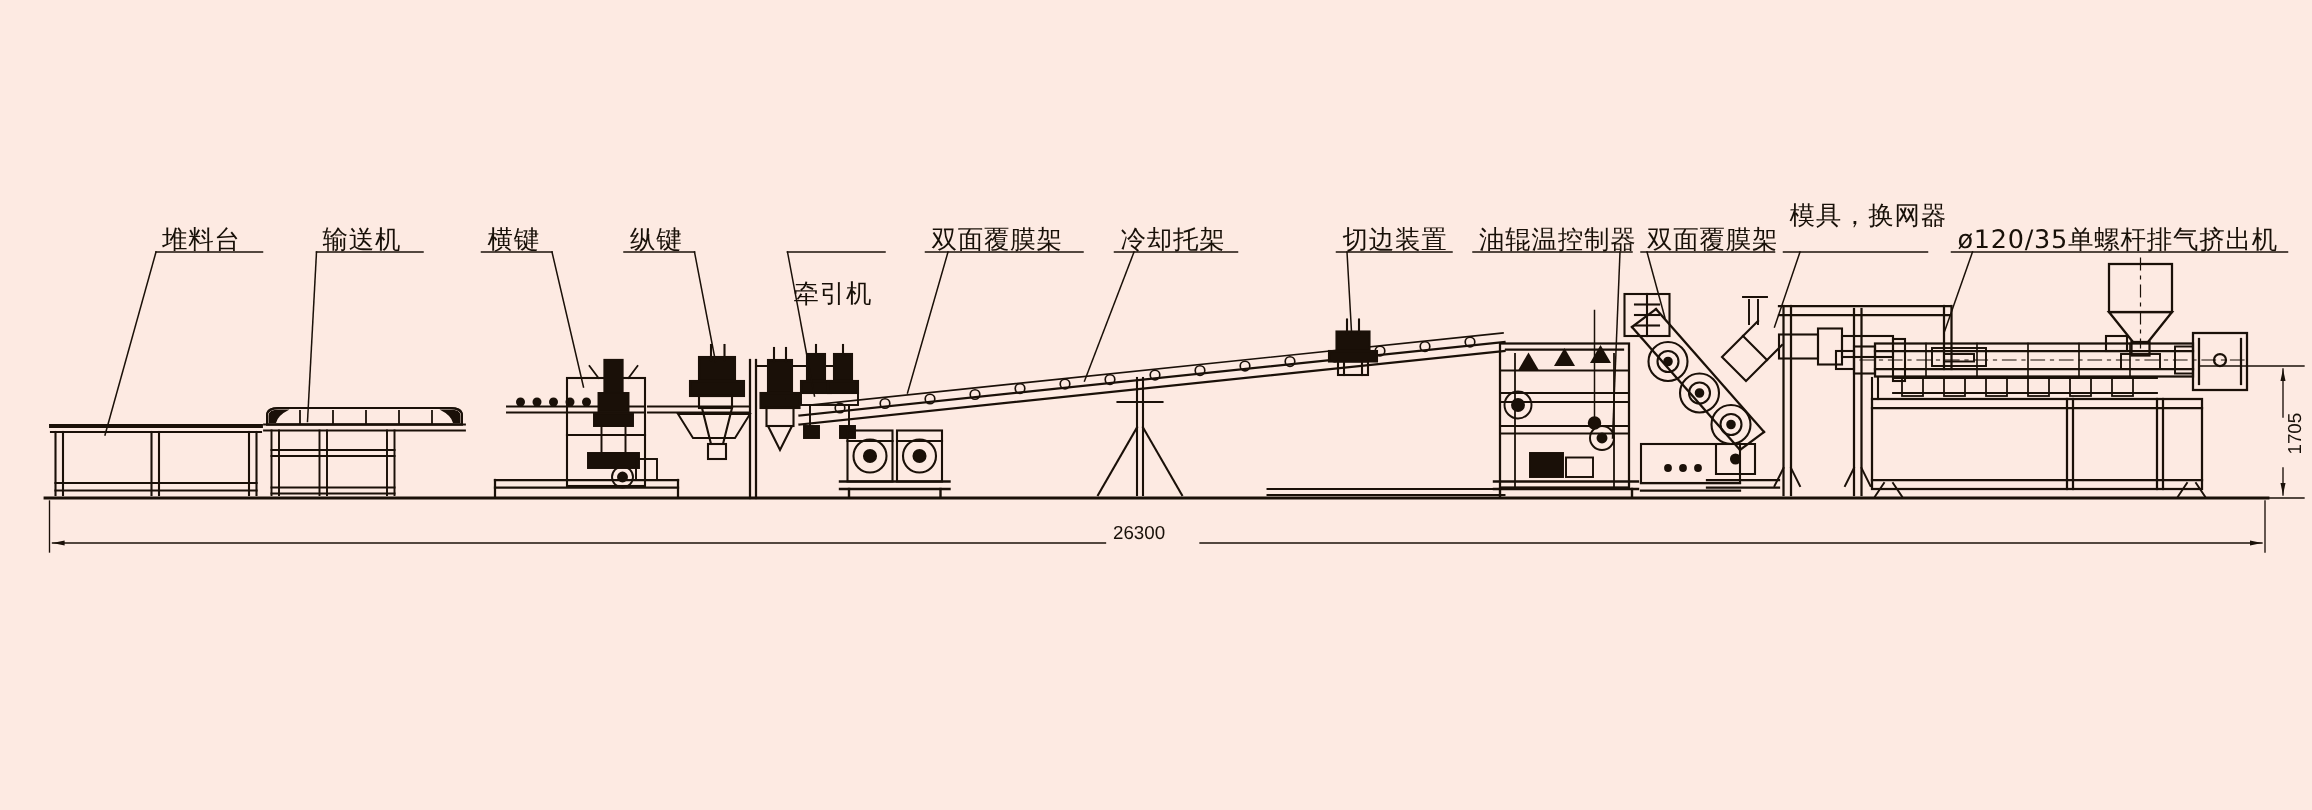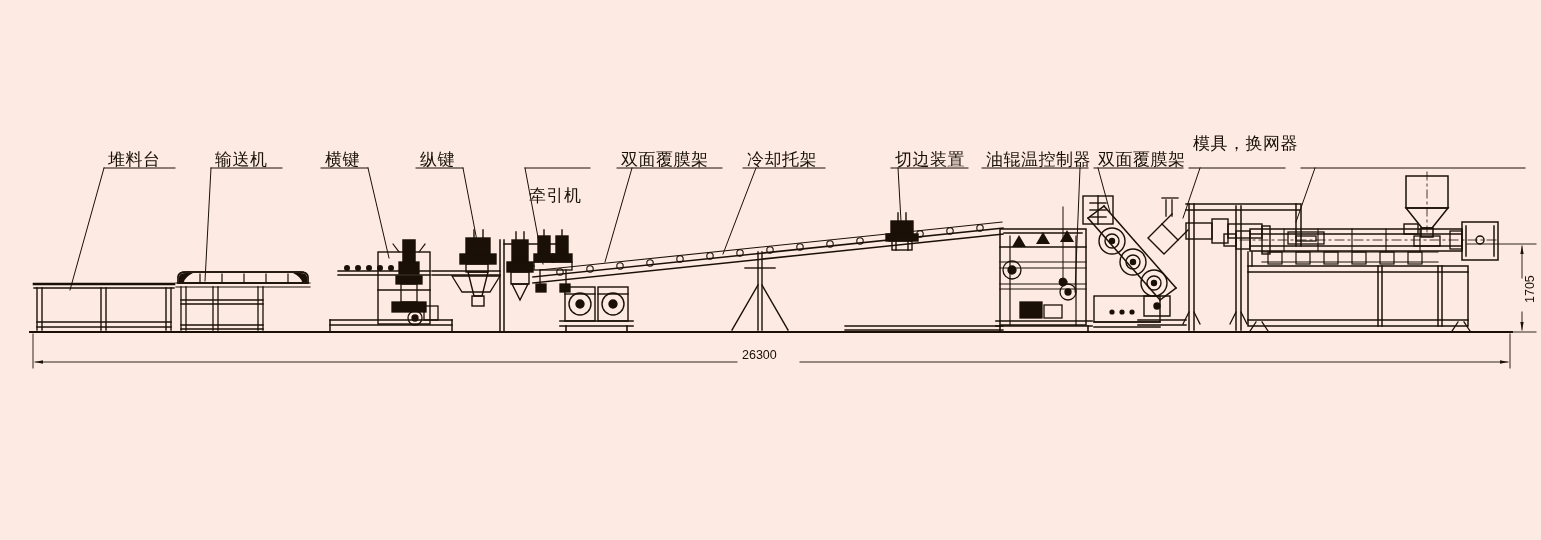--- a/index.html
+++ b/index.html
@@ -587,17 +587,18 @@
   <div class="lbl" style="left:215px;top:148px;">输送机</div>
   <div class="lbl" style="left:325px;top:148px;">横键</div>
   <div class="lbl" style="left:420px;top:148px;text-align:center;">纵键</div>
   <div class="lbl" style="left:529px;top:148px;margin-top:36px;">牵引机</div>
   <div class="lbl" style="left:621px;top:148px;">双面覆膜架</div>
   <div class="lbl" style="left:747px;top:148px;">冷却托架</div>
   <div class="lbl" style="left:895px;top:148px;">切边装置</div>
   <div class="lbl" style="left:986px;top:148px;">油辊温控制器</div>
   <div class="lbl" style="left:1098px;top:148px;">双面覆膜架</div>
   <div class="lbl" style="left:1193px;top:132px;">模具，换网器</div>
+  <div class="lbl" style="left:1305px;top:148px;">ø120/35单螺杆排气挤出机</div>
 
   <div class="dimtxt" style="left:742px;top:348px;">26300</div>
   <div class="dimtxt vert" style="left:1523px;top:303px;">1705</div>
 
 </div>
 
 </body></html>

